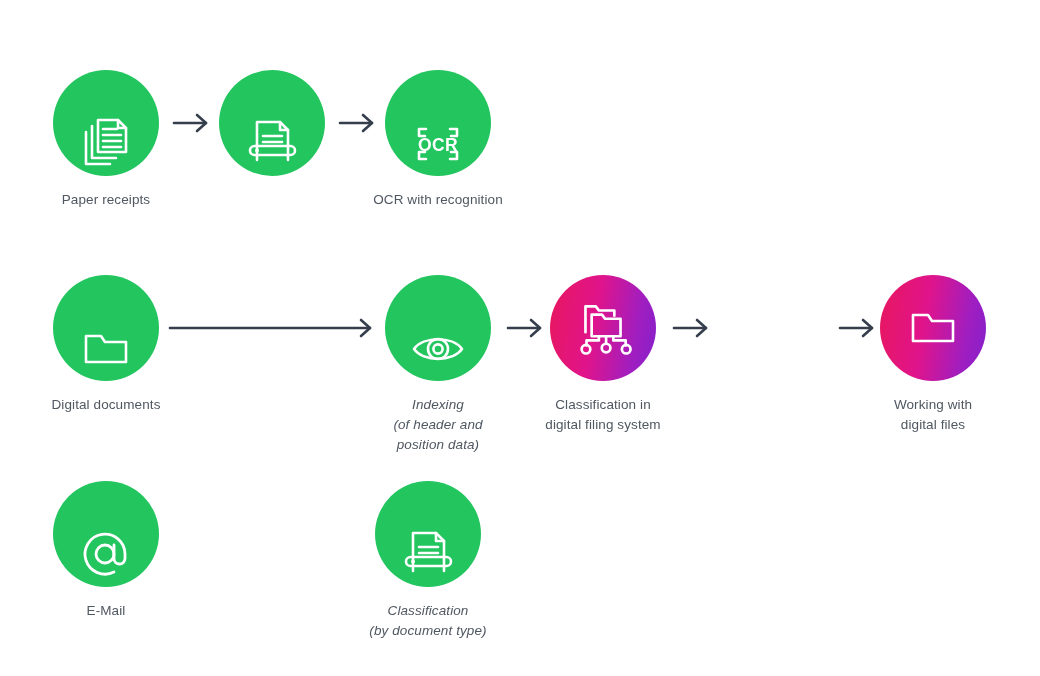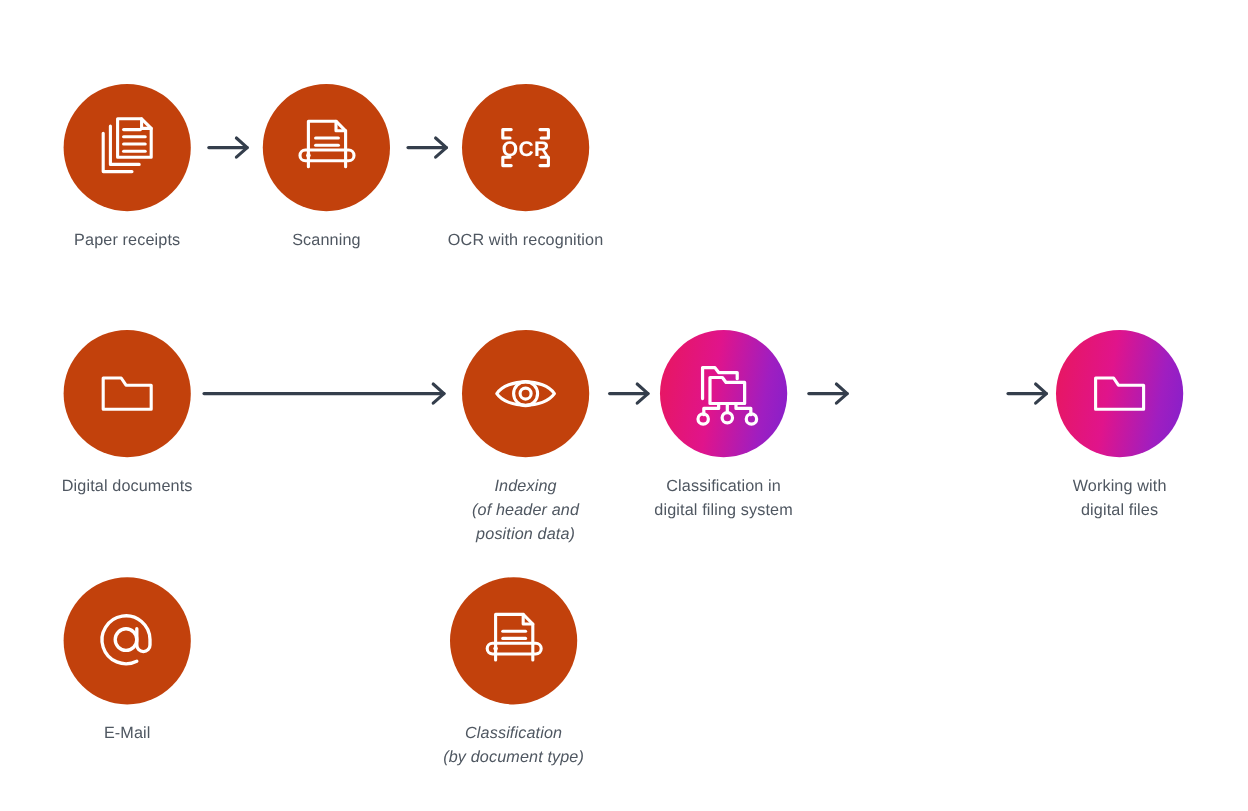--- a/index.html
+++ b/index.html
@@ -28,21 +28,21 @@
   .circle {
     width: 106px;
     height: 106px;
     border-radius: 50%;
     margin: 0 auto;
     display: flex;
     align-items: center;
     justify-content: center;
     box-sizing: border-box;
   }
-  .circle.dark { background: #c2410c; }
+  .circle.dark { background: #22c55e; align-items: flex-end; }
   .circle.grad {
     background: linear-gradient(100deg, #e8175d 0%, #e0148b 42%, #a01ec0 78%, #8320cc 100%);
   }
   .circle svg { display: block; }
   .label {
     margin-top: 14px;
     font-size: 13.5px;
     line-height: 20px;
     color: #4f5761;
     letter-spacing: 0.1px;
@@ -91,21 +91,20 @@
         <g fill="none" stroke="#ffffff" stroke-width="2.6" stroke-linejoin="round" stroke-linecap="round">
           <path d="M17 48 L17 10 L40 10 L48 18 L48 48"></path>
           <path d="M40 10 L40 18 L48 18"></path>
           <line x1="23" y1="24" x2="42" y2="24"></line>
           <line x1="23" y1="30" x2="42" y2="30"></line>
           <rect x="10" y="34" width="45" height="9" rx="4.5"></rect>
           <circle cx="17" cy="38.5" r="1.9" fill="#ffffff" stroke="none"></circle>
         </g>
       </svg>
     </div>
-    <div class="label">Scanning</div>
   </div>
 
   <div class="arrow" style="left:338px; top:108px;">
     <svg width="40" height="30" viewBox="0 0 40 30">
       <g fill="none" stroke="#343e4c" stroke-width="2.6" stroke-linecap="round" stroke-linejoin="round">
         <line x1="2" y1="15" x2="34" y2="15"></line>
         <polyline points="25,7 34,15 25,23"></polyline>
       </g>
     </svg>
   </div>

